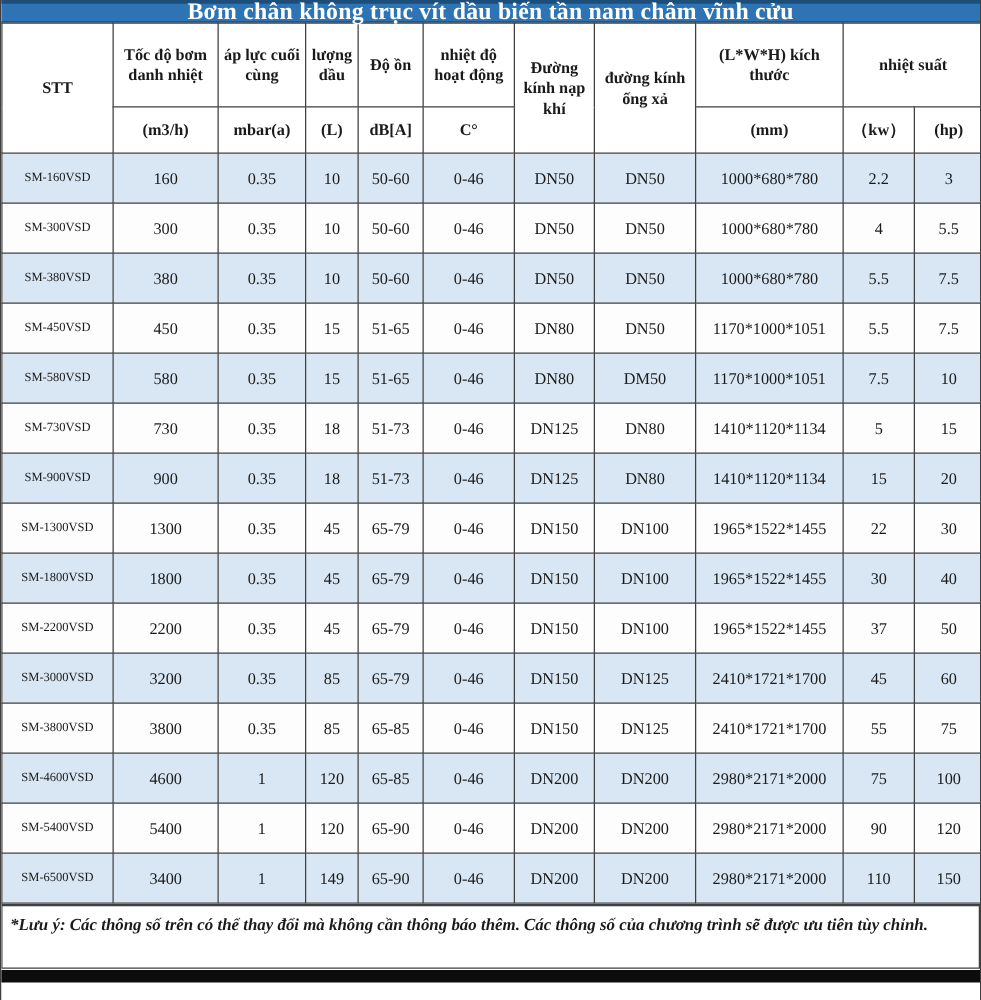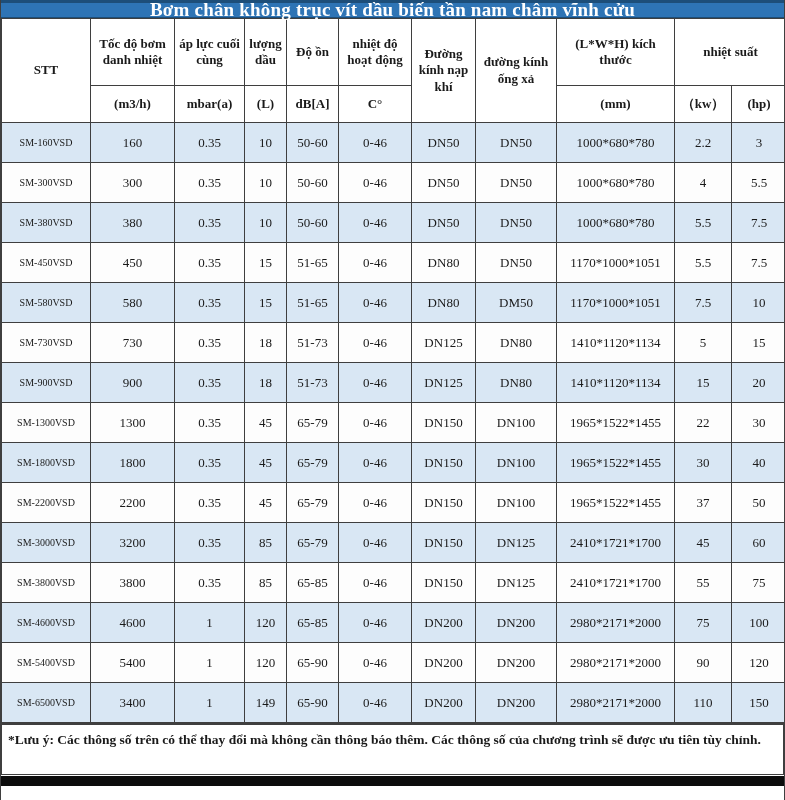--- a/index.html
+++ b/index.html
@@ -54,20 +54,21 @@
   tbody td:first-child { font-size: 10px; }
   .footnote {
     border: 1px solid #3f3f3f;
     border-top: 2px solid #3f3f3f;
     padding: 5px 6px 8px 6px;
     font-weight: bold;
     font-size: 13.5px;
     line-height: 1.55;
     min-height: 52px;
     background: #ffffff;
+    font-style: italic;
   }
   .bottom-bar {
     height: 10px;
     margin-top: 1px;
     background: #0c0c0c;
     width: 100%;
   }
 </style>
 </head>
 <body>

